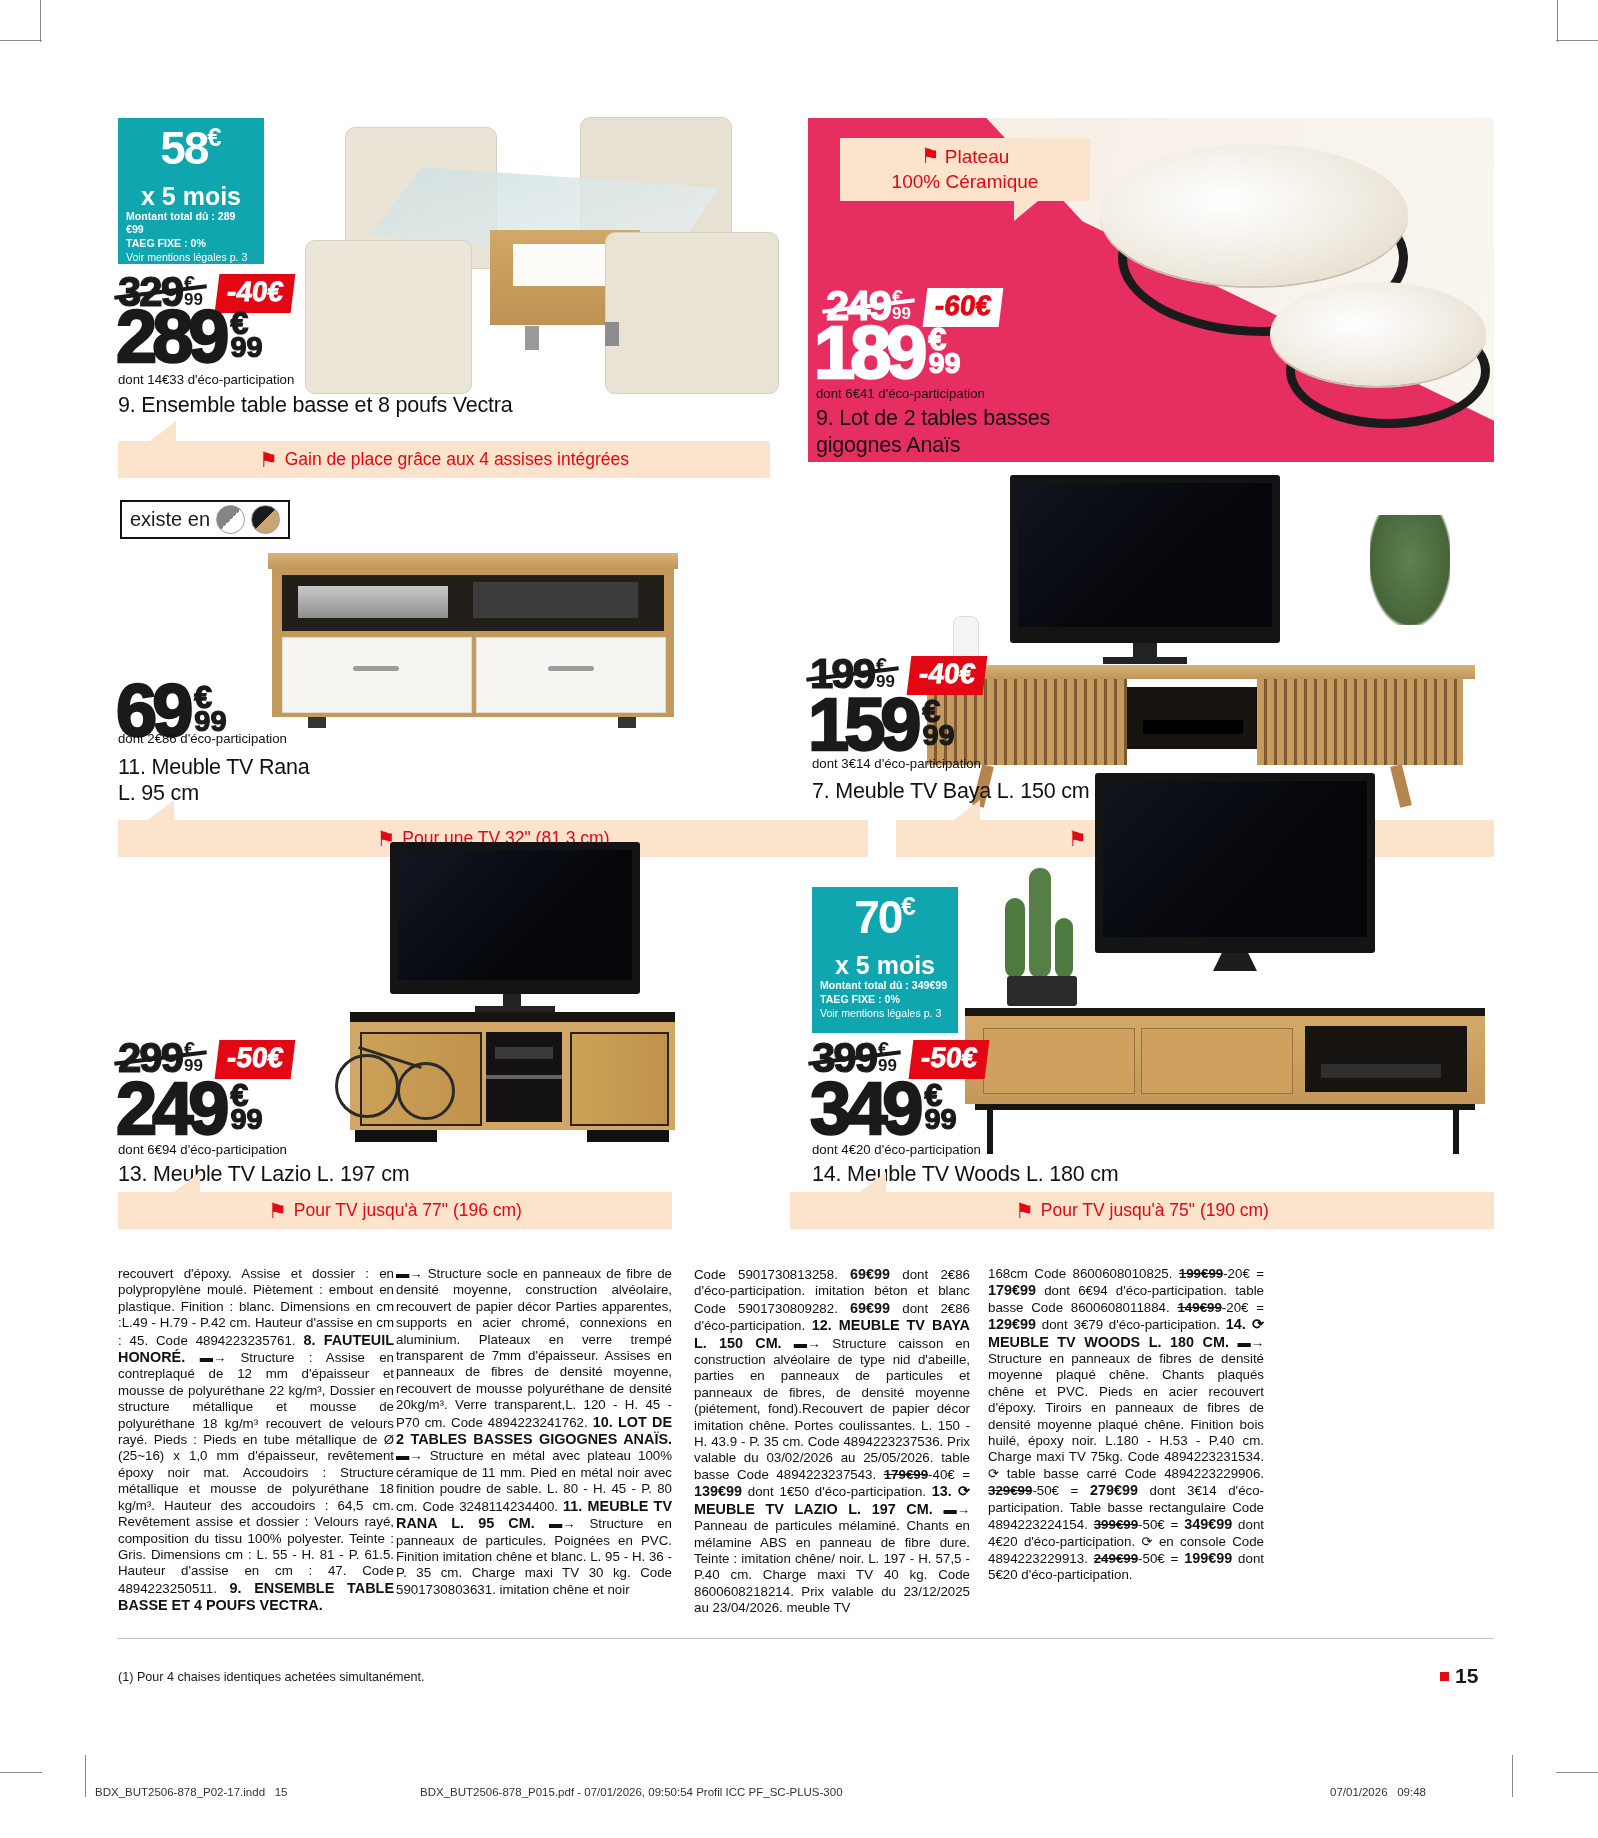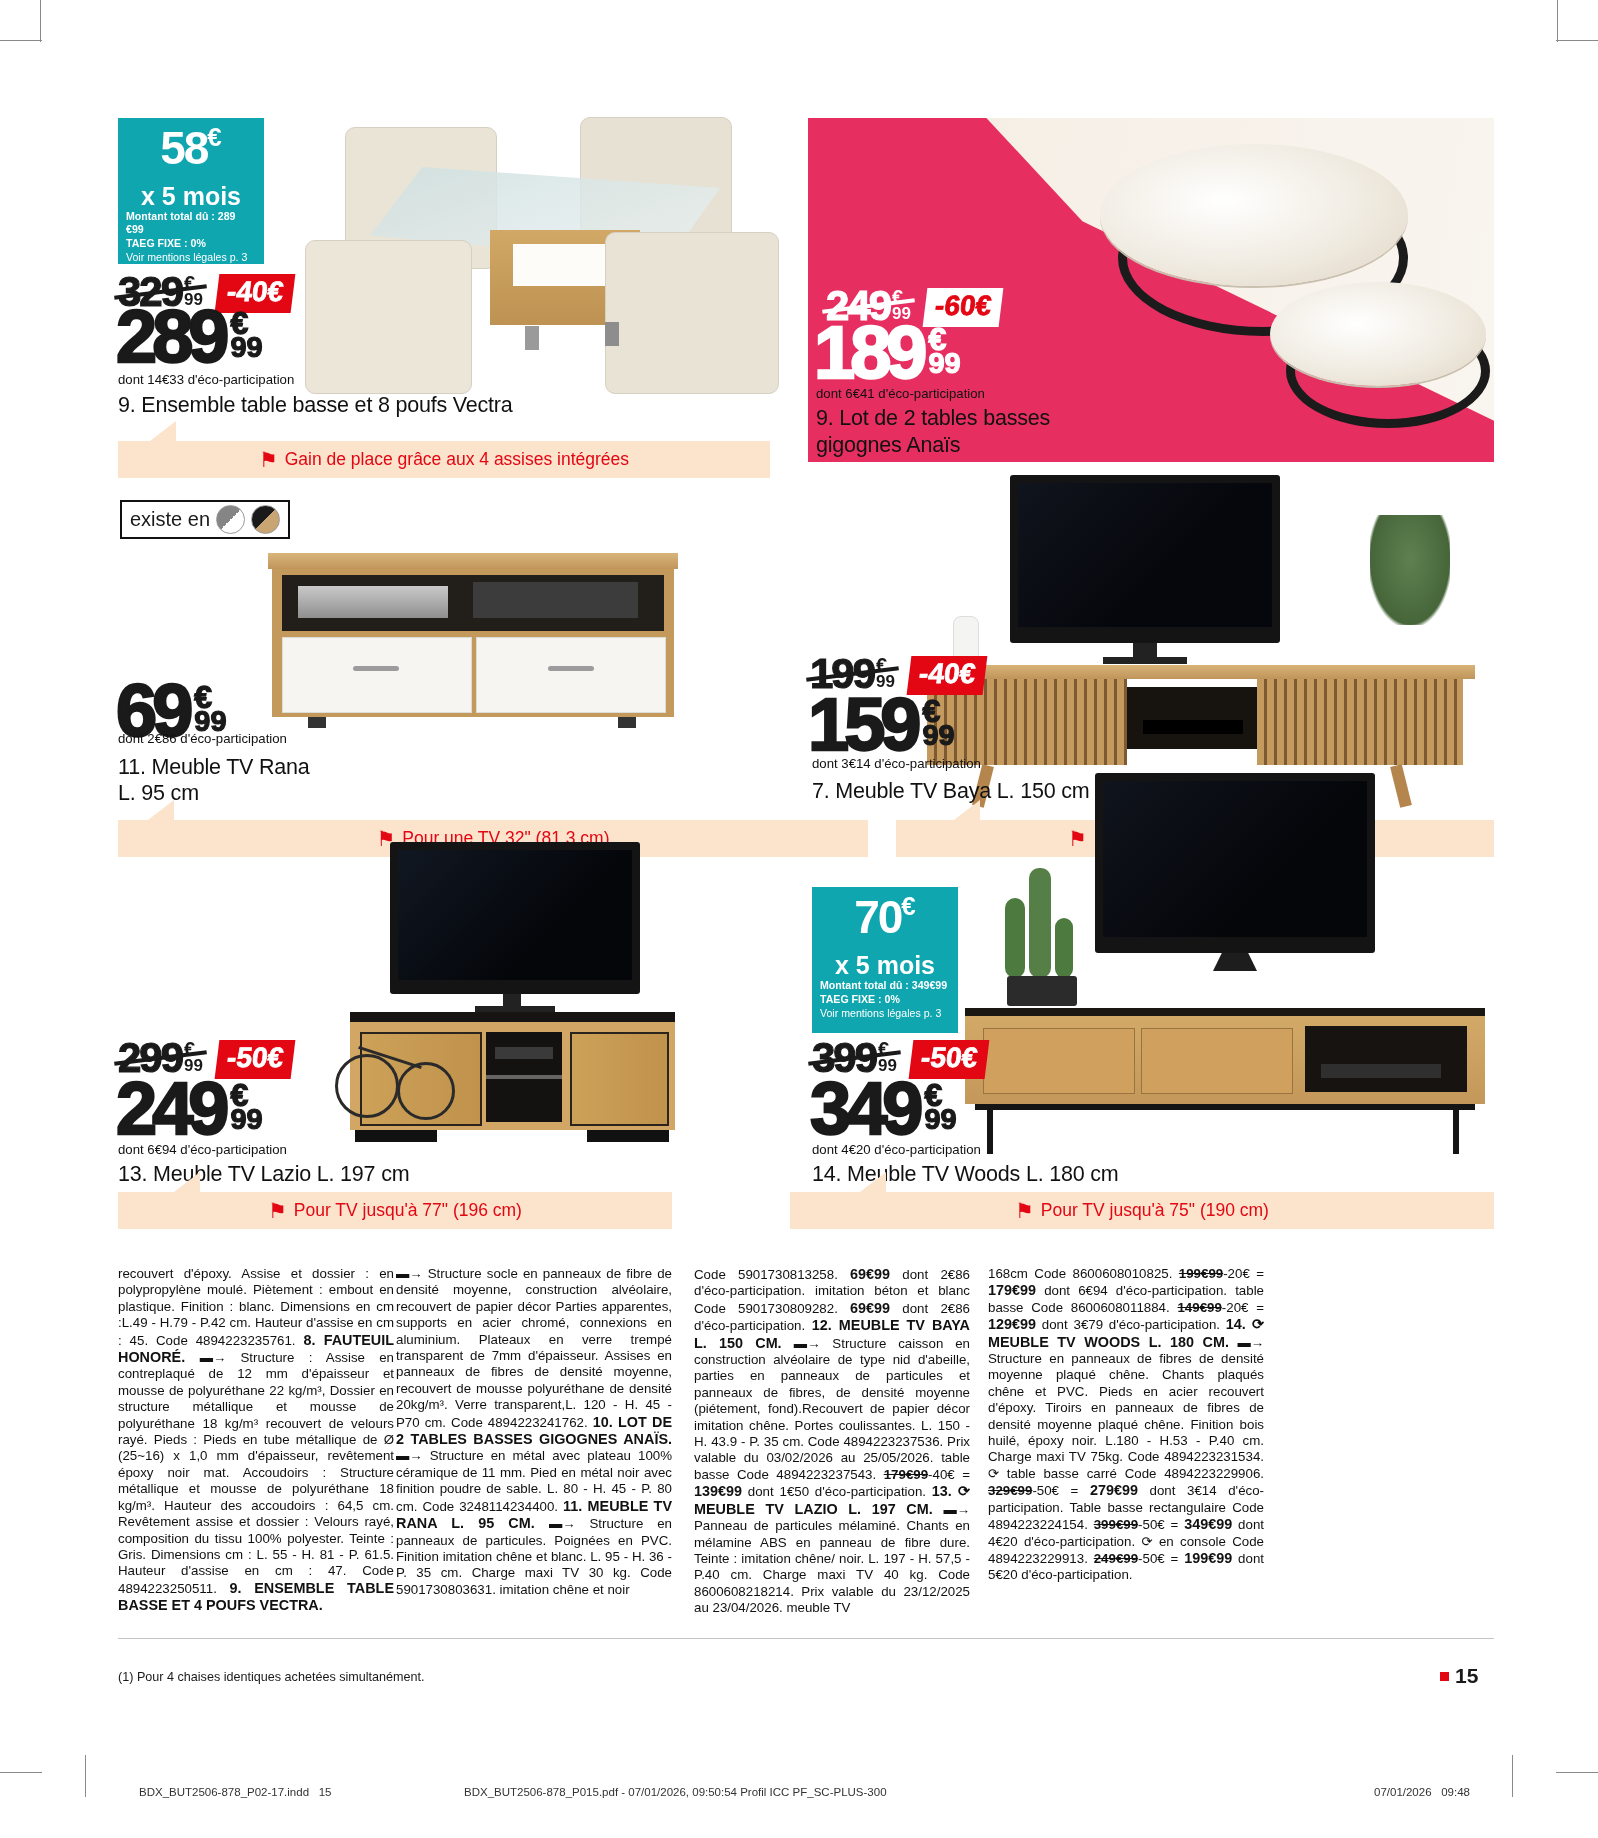--- a/index.html
+++ b/index.html
@@ -67,21 +67,21 @@
        text-align:justify;color:#111;}
   .col .b{font-weight:bold;font-size:14.4px;}
   .col .s{font-weight:bold;text-decoration:line-through;}
   
   .rule{position:absolute;left:118px;top:1638px;width:1376px;height:1px;background:#c4c4c4;}
   .footnote{position:absolute;left:118px;top:1670px;font-size:12.6px;}
   .pageno{position:absolute;top:1664px;left:1440px;display:flex;align-items:center;gap:6px;}
   .pageno .sq{width:9px;height:9px;background:#e30613;}
   .pageno .n{font-weight:bold;font-size:21px;}
   .printrow{position:absolute;top:1786px;left:0;width:1598px;font-size:11.5px;color:#333;}
-  .printrow span{position:absolute;white-space:pre;margin-left:44px;}
+  .printrow span{position:absolute;white-space:pre;}
 </style>
 </head>
 <body>
 
 <div id="page">
 
   <div class="cm" style="left:0;top:40px;width:42px;height:1px"></div>
   <div class="cm" style="left:40px;top:0;width:1px;height:42px"></div>
   <div class="cm" style="right:0;top:40px;width:42px;height:1px"></div>
   <div class="cm" style="right:40px;top:0;width:1px;height:42px"></div>
@@ -133,20 +133,24 @@
     <span class="flag">⚑</span>
     <span>Gain de place grâce aux 4 assises intégrées</span>
   </div>
 
   <div class="block10">
     <div class="p10-photo"></div>
     <div class="t-ring" style="left:310px;top:62px;width:272px;height:138px"></div>
     <div class="t-top" style="left:292px;top:26px;width:308px;height:142px"></div>
     <div class="t-ring" style="left:478px;top:196px;width:186px;height:96px"></div>
     <div class="t-top" style="left:462px;top:164px;width:216px;height:104px"></div>
+    <div class="callout" style="left:32px;top:20px;width:226px">
+      <div><span class="flag">⚑</span> <span>Plateau</span></div>
+      <div>100% Céramique</div>
+    </div>
     <div class="oldrow white" style="left:18px;top:170px">
       <span class="crossed">
         <span class="oe">249</span>
         <span class="stk">
             <span class="eu">€</span>
             <span class="ce">99</span>
           </span>
       </span>
       <span class="disc invert">-60€</span>
     </div>

